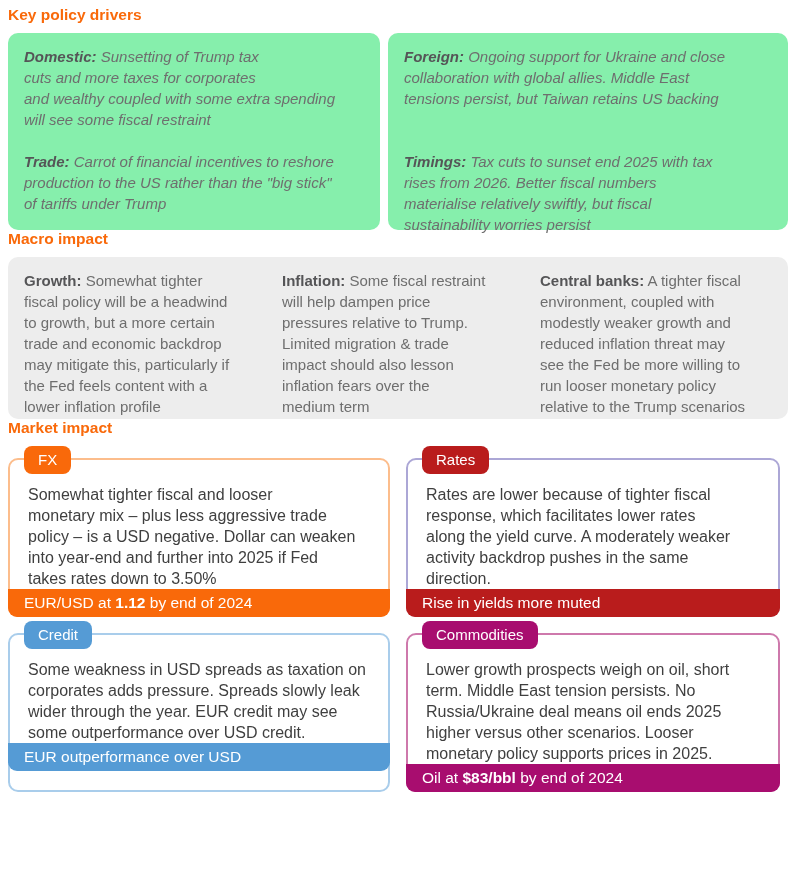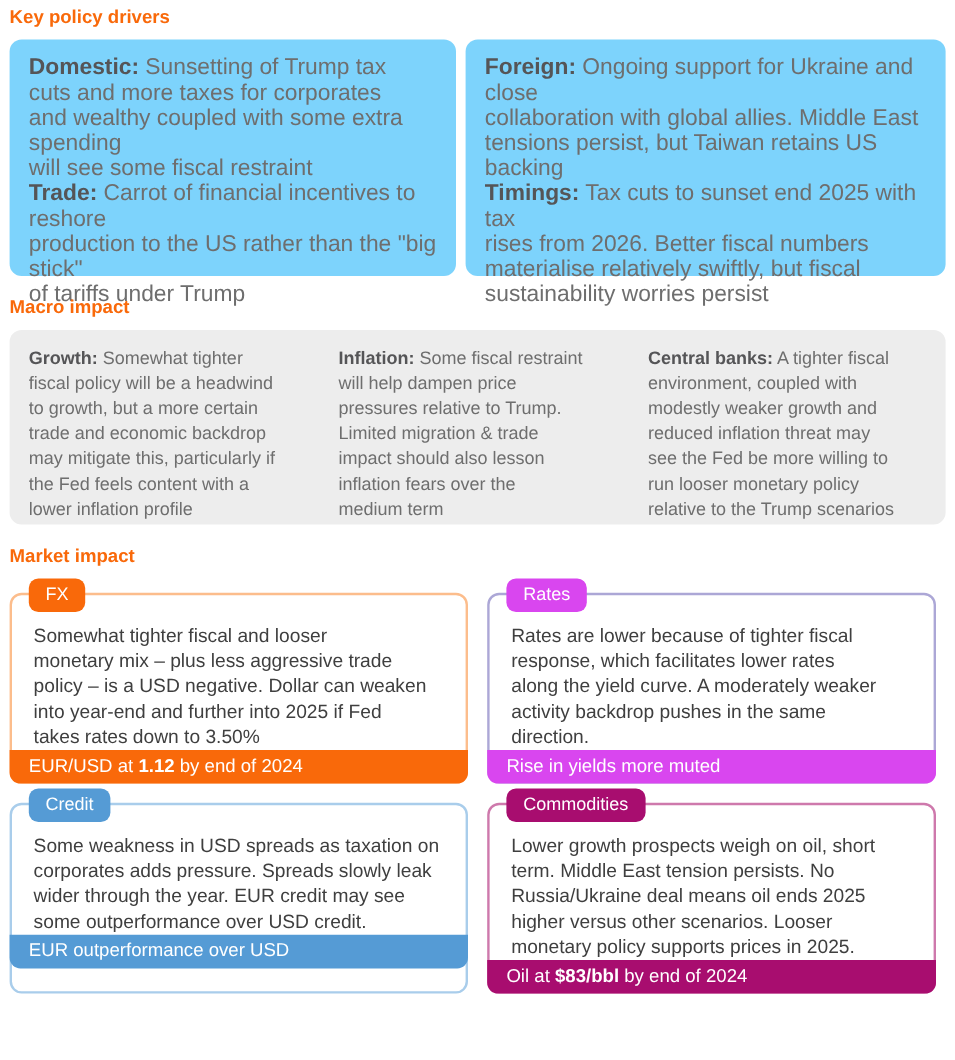--- a/index.html
+++ b/index.html
@@ -12,36 +12,37 @@
   }
   .page { padding: 6px 8px 0 8px; width: 796px; }
 
   .section-title {
     color: #f9690a;
     font-size: 15.5px;
     font-weight: bold;
     line-height: 18px;
     margin-bottom: 9px;
   }
-  .section-title.mt { margin-top: 18px; }
+  .section-title.mt { }
 
   
   .policy-grid {
     display: grid;
     grid-template-columns: 372px 400px;
     column-gap: 8px;
   }
   .gray-panel {
-    background: #7dd3fc;
+    background: #86efac;
     border-radius: 10px;
     padding: 13px 16px;
-    font-size: 19px;
+    font-size: 15px;
     line-height: 21px;
     color: #6e6e6e;
     height: 197px;
+    font-style: italic;
   }
   .para { margin: 0; }
   .para .lbl { color: #555557; font-weight: bold; }
   .para .txt { white-space: pre-line; }
   .para.first { display: block; height: 105px; }
 
   
   .macro-panel {
     background: #ededed;
     border-radius: 10px;
@@ -91,21 +92,21 @@
     font-size: 15.5px;
     line-height: 20px;
     padding: 4px 16px 4px 16px;
     border-radius: 0 0 9px 9px;
     margin: 0 -2px -2px -2px;
   }
 
   .card-fx          { border: 2px solid #fcbd8c; }
   .card-fx .card-tab, .card-fx .card-footer { background: #f9690a; }
   .card-rates       { border: 2px solid #aca7d6; }
-  .card-rates .card-tab, .card-rates .card-footer { background: #d946ef; }
+  .card-rates .card-tab, .card-rates .card-footer { background: #b91c1c; }
   .card-credit      { border: 2px solid #a9cdeb; }
   .card-credit .card-tab, .card-credit .card-footer { background: #559bd5; }
   .card-commodities { border: 2px solid #ce79ac; }
   .card-commodities .card-tab, .card-commodities .card-footer { background: #a80d6f; }
 </style>
 </head>
 <body>
 
 <div class="page">
 

